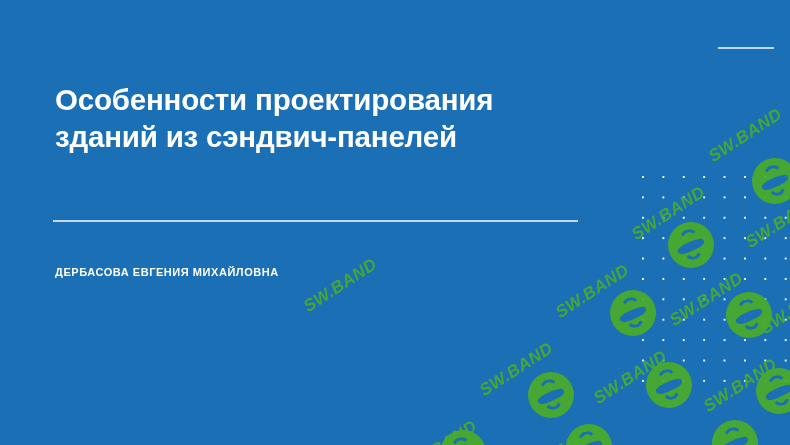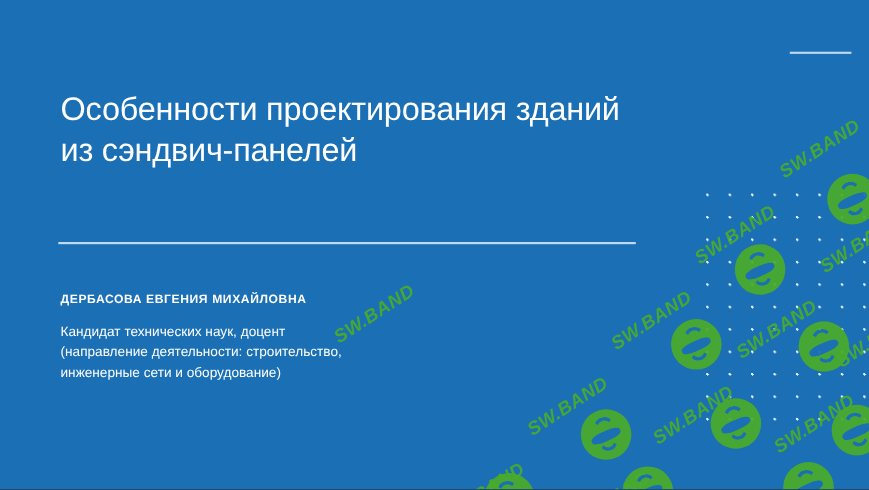--- a/index.html
+++ b/index.html
@@ -82,21 +82,21 @@
   }
 
   
   #title {
     position: absolute;
     left: 55px;
     top: 82px;
     width: 520px;
     color: #ffffff;
     font-size: 29.5px;
-    font-weight: 400;
+    font-weight: 700;
     line-height: 1.24;
     letter-spacing: -0.2px;
   }
   #divider {
     position: absolute;
     left: 53px;
     top: 220px;
     width: 525px;
     height: 1.6px;
     background: #cfe2f3;
@@ -138,25 +138,20 @@
 
   <div id="dot-grid"></div>
 
   <div id="top-rule"></div>
 
   <div id="title">Особенности проектирования зданий из сэндвич-панелей</div>
 
   <div id="divider"></div>
 
   <div id="author-name">ДЕРБАСОВА ЕВГЕНИЯ МИХАЙЛОВНА</div>
-  <div id="author-desc">
-      <div>Кандидат технических наук, доцент</div>
-      <div>(направление деятельности: строительство,</div>
-      <div>инженерные сети и оборудование)</div>
-    </div>
 
   <div id="watermark-layer">
       <div class="wm" style="left: 705px; top: 150px; font-size: 17px; color: rgb(74, 172, 43); transform: rotate(-33deg);">SW.BAND</div>
       <div class="wm" style="left: 628px; top: 228px; font-size: 17px; color: rgb(74, 172, 43); transform: rotate(-33deg);">SW.BAND</div>
       <div class="wm" style="left: 742px; top: 236px; font-size: 17px; color: rgb(74, 172, 43); transform: rotate(-33deg);">SW.BAND</div>
       <div class="wm" style="left: 552px; top: 306px; font-size: 17px; color: rgb(74, 172, 43); transform: rotate(-33deg);">SW.BAND</div>
       <div class="wm" style="left: 666px; top: 314px; font-size: 17px; color: rgb(74, 172, 43); transform: rotate(-33deg);">SW.BAND</div>
       <div class="wm" style="left: 757px; top: 322px; font-size: 17px; color: rgb(74, 172, 43); transform: rotate(-33deg);">SW.BAND</div>
       <div class="wm" style="left: 476px; top: 384px; font-size: 17px; color: rgb(74, 172, 43); transform: rotate(-33deg);">SW.BAND</div>
       <div class="wm" style="left: 590px; top: 392px; font-size: 17px; color: rgb(74, 172, 43); transform: rotate(-33deg);">SW.BAND</div>

